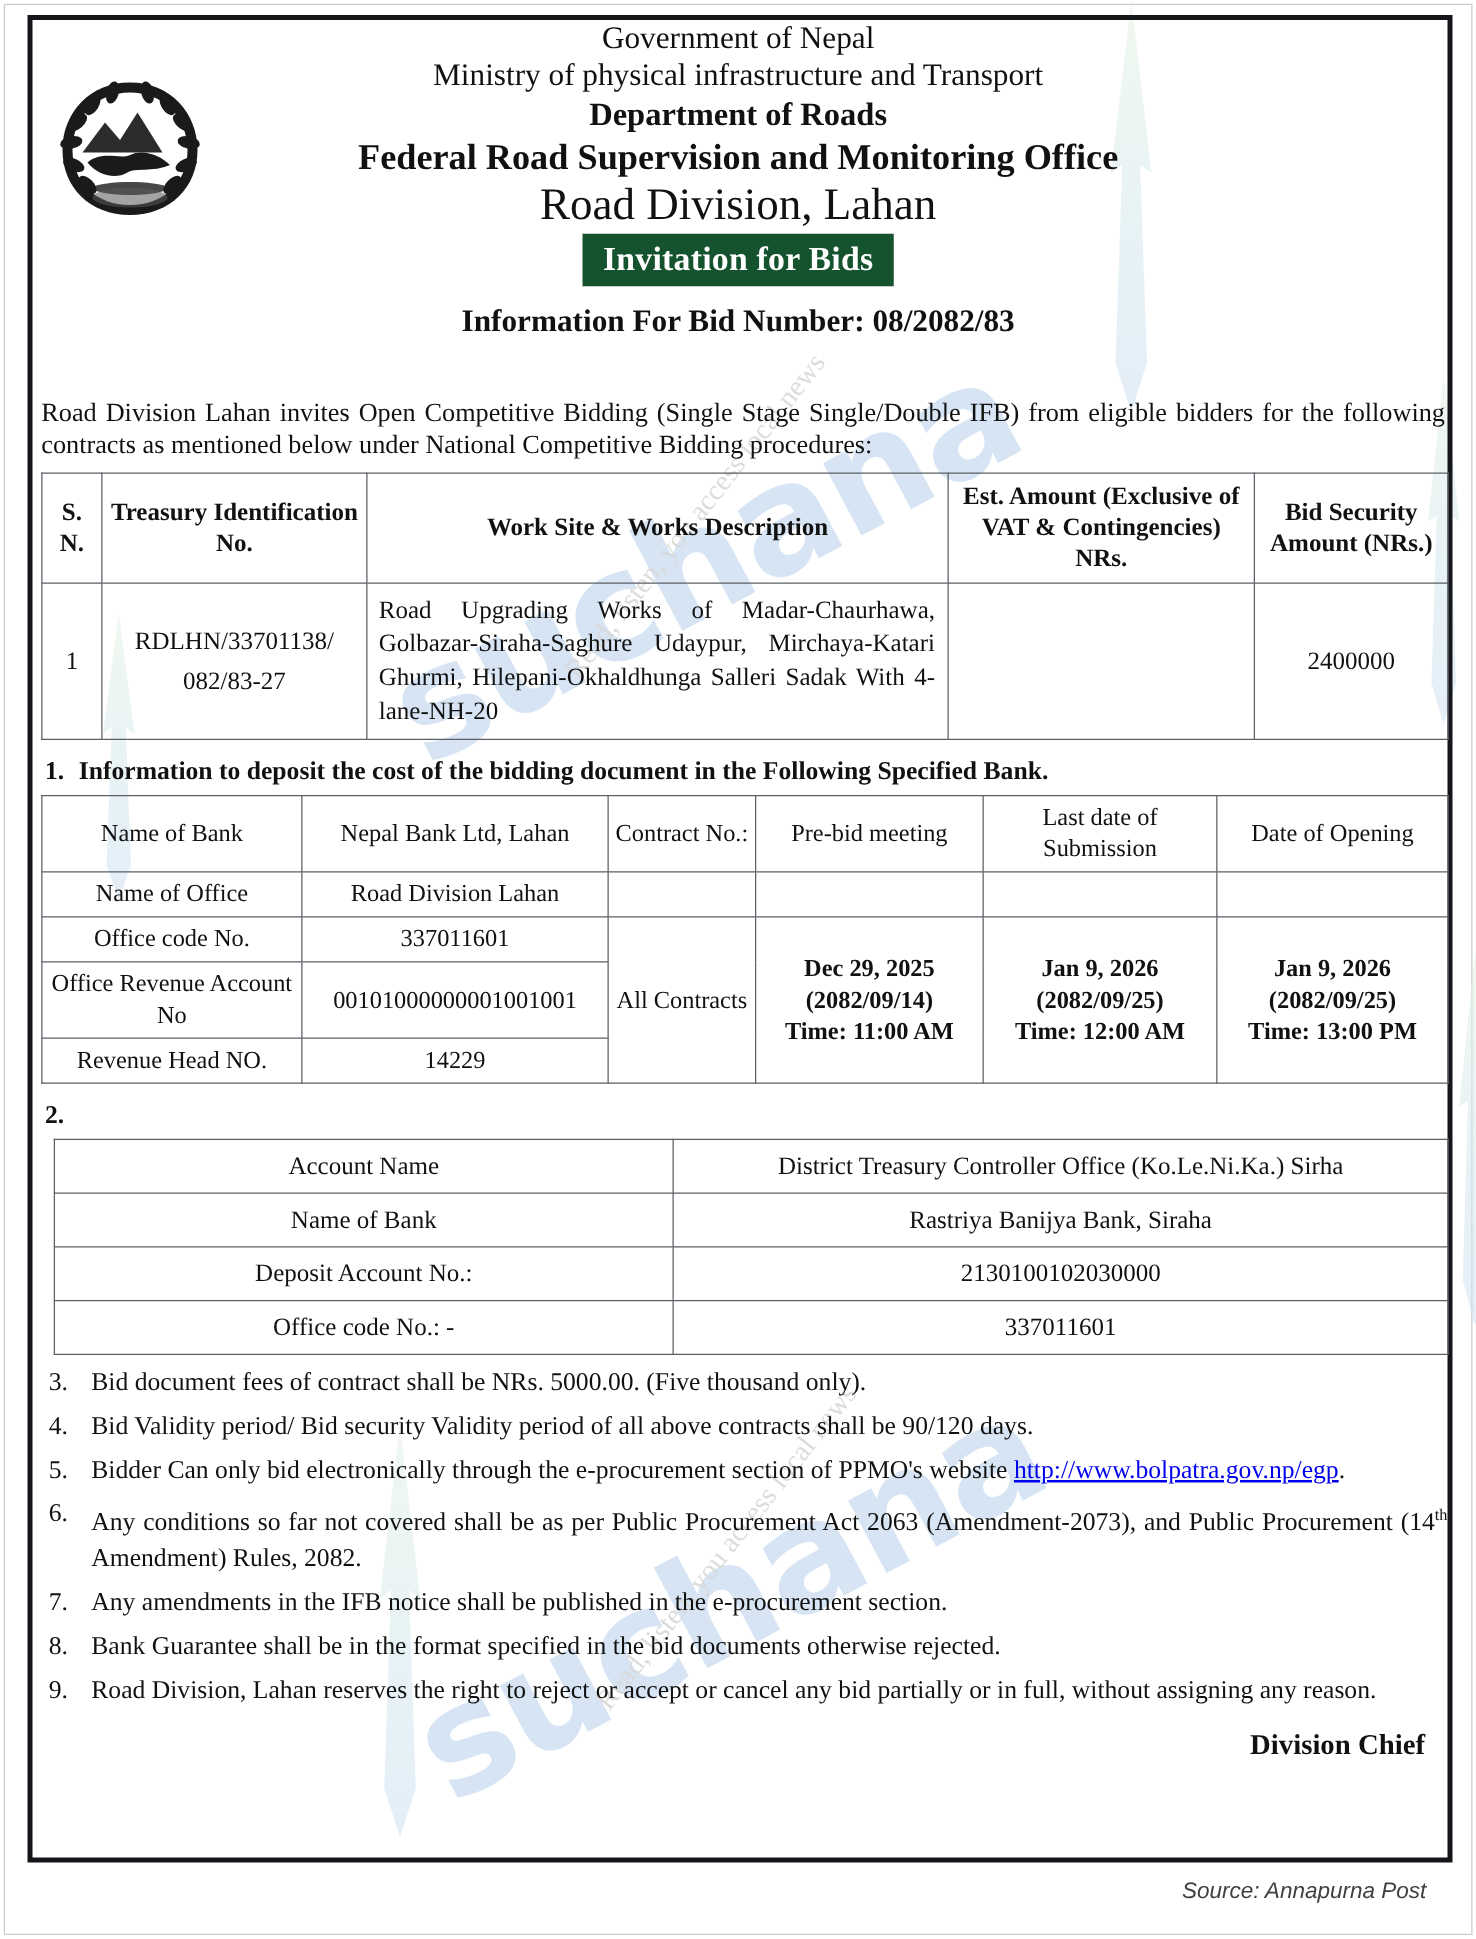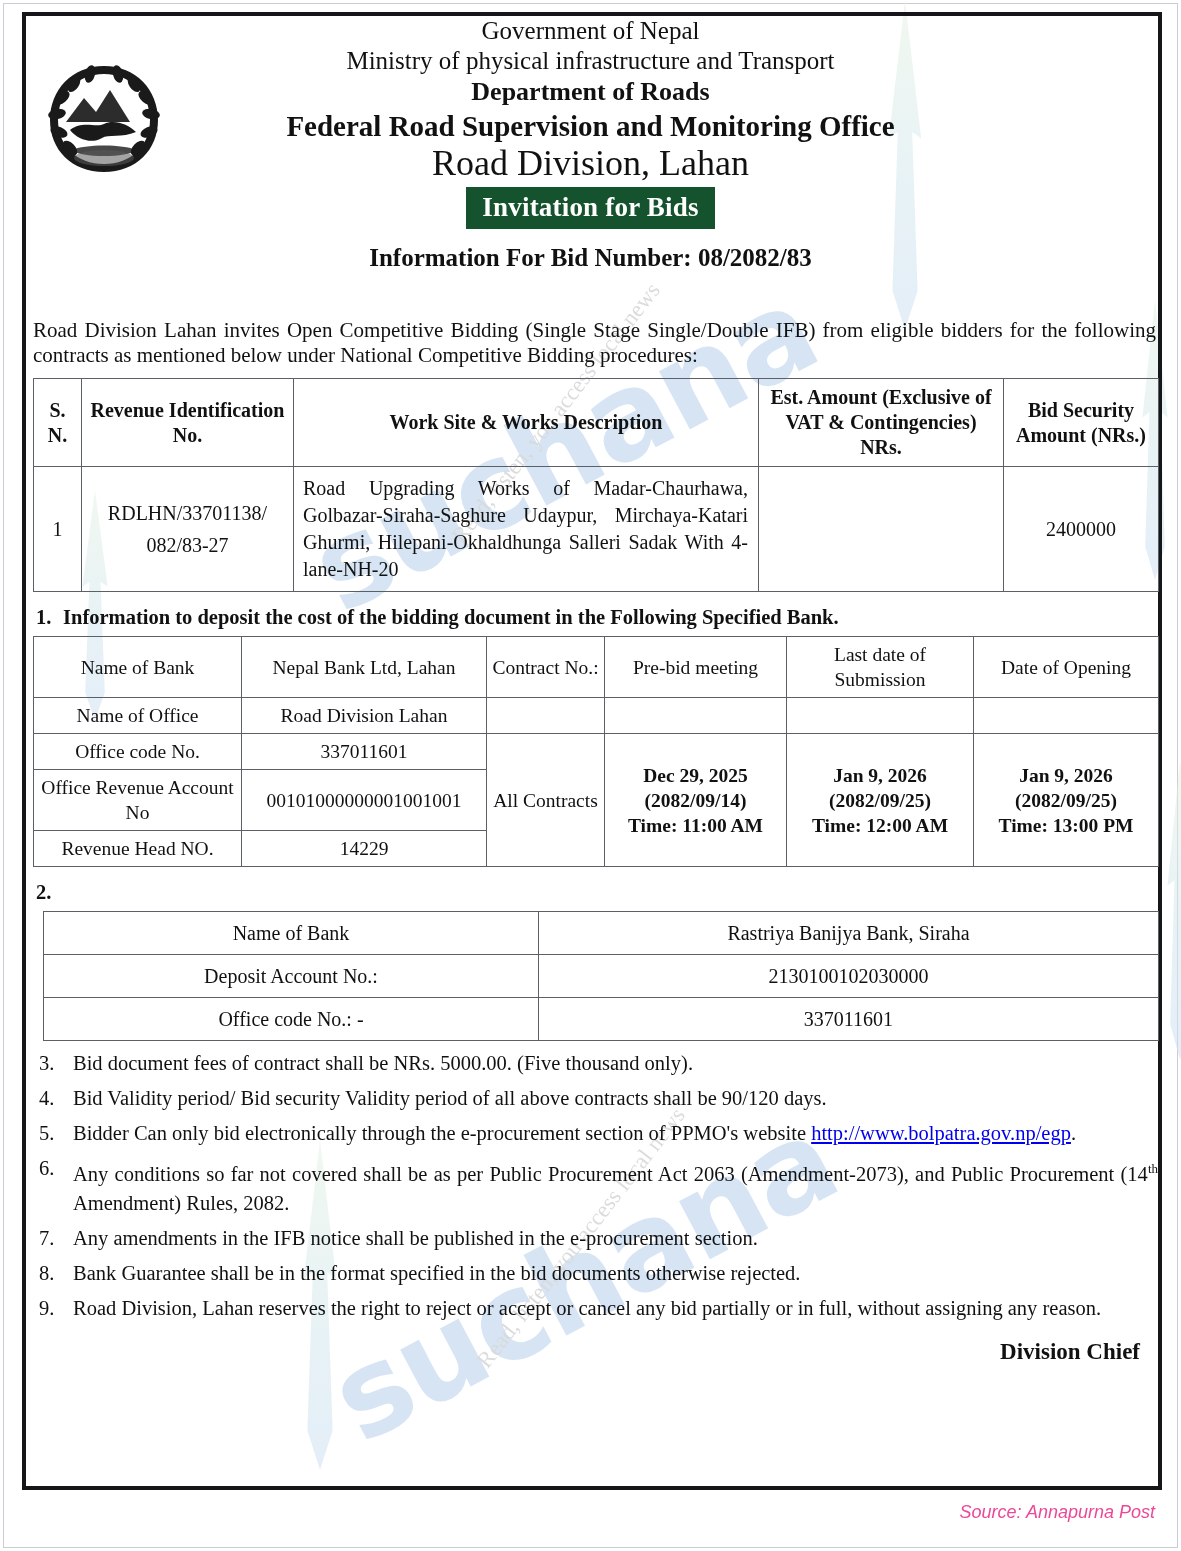--- a/index.html
+++ b/index.html
@@ -216,26 +216,26 @@
   #signoff {
     margin-top: 16px;
     text-align: right;
     font-size: 23px;
     font-weight: 700;
     padding-right: 18px;
   }
 
   #source {
     position: absolute;
-    right: 26px;
+    right: 40px;
     top: 1502px;
     font-family: "Liberation Sans", sans-serif;
     font-style: italic;
     font-size: 18px;
-    color: #ec4899;
+    color: #404040;
     z-index: 5;
   }
 </style>
 </head>
 <body>
 
 <div id="page">
 
   <div id="outer-hairline"></div>
 
@@ -307,21 +307,21 @@
       <colgroup>
         <col style="width:48px">
         <col style="width:212px">
         <col style="width:465px">
         <col style="width:245px">
         <col style="width:155px">
       </colgroup>
       <thead>
         <tr>
           <th>S. N.</th>
-          <th>Revenue Identification No.</th>
+          <th>Treasury Identification No.</th>
           <th>Work Site &amp; Works Description</th>
           <th>Est. Amount (Exclusive of VAT &amp; Contingencies) NRs.</th>
           <th>Bid Security Amount (NRs.)</th>
         </tr>
       </thead>
       <tbody>
         <tr>
           <td class="td-sn">1</td>
           <td class="td-cid">RDLHN/33701138/ 082/83-27</td>
           <td class="td-desc">Road Upgrading Works of Madar-Chaurhawa, Golbazar-Siraha-Saghure Udaypur, Mirchaya-Katari Ghurmi, Hilepani-Okhaldhunga Salleri Sadak With 4-lane-NH-20</td>
@@ -397,20 +397,24 @@
       <span class="num">2.</span>
     </div>
 
     <table class="doc" id="t3">
       <colgroup>
         <col style="width:495px">
         <col style="width:620px">
       </colgroup>
       <tbody>
         <tr>
+          <td>Account Name</td>
+          <td>District Treasury Controller Office (Ko.Le.Ni.Ka.) Sirha</td>
+        </tr>
+        <tr>
           <td>Name of Bank</td>
           <td>Rastriya Banijya Bank, Siraha</td>
         </tr>
         <tr>
           <td>Deposit Account No.:</td>
           <td>2130100102030000</td>
         </tr>
         <tr>
           <td>Office code No.: -</td>
           <td>337011601</td>

